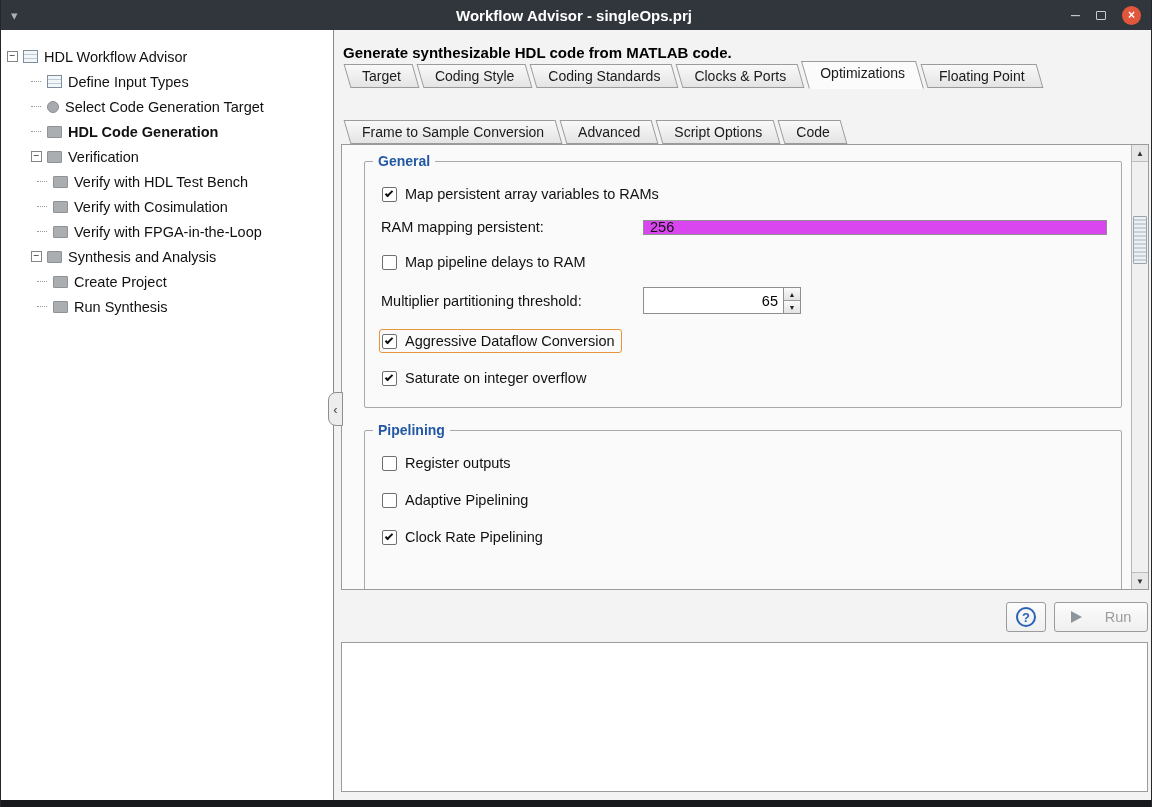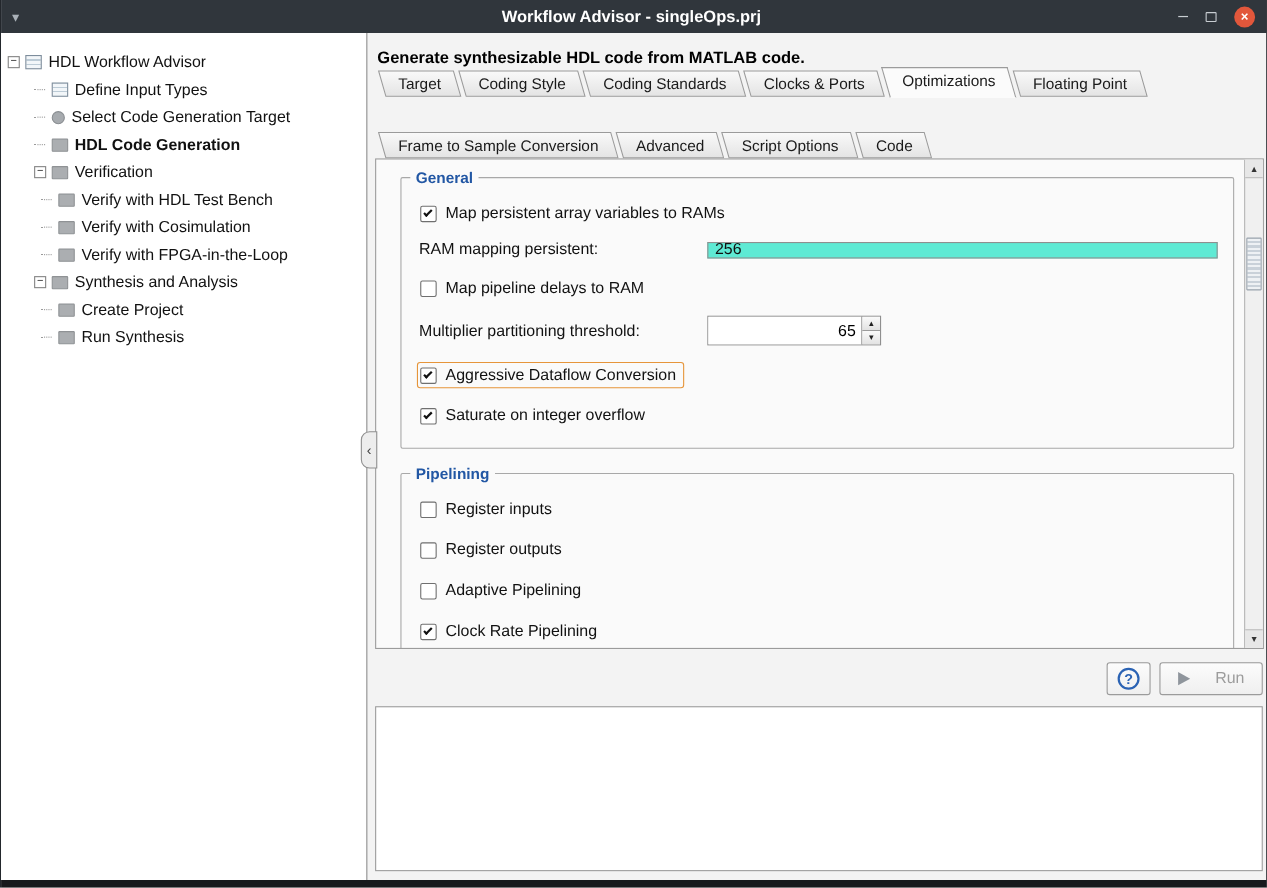--- a/index.html
+++ b/index.html
@@ -86,21 +86,21 @@
   .cbrow.focused { border-color:#e6953a; border-radius:3px; }
   .cb { width:15px; height:15px; flex:none; border:1px solid #6f6f6f; background:#fff;
         border-radius:2px; position:relative; }
   .cb .mark { display:none; position:absolute; left:2px; top:3px; width:8px; height:4px;
               border-left:2px solid #111; border-bottom:2px solid #111; transform:rotate(-45deg); }
   .cb.checked .mark { display:block; }
   .cblabel { font-size:14.5px; color:#111; }
 
   .fieldrow { display:flex; align-items:center; margin:2px 0 15px 2px; }
   .flabel { width:262px; flex:none; font-size:14.5px; color:#111; }
-  .ftext { flex:1; height:15px; border:1px solid #8f8f8f; background:#5eead4; padding:0 6px;
+  .ftext { flex:1; height:15px; border:1px solid #8f8f8f; background:#d946ef; padding:0 6px;
            font-family:"Liberation Sans",sans-serif; font-size:14.5px; color:#111; }
   .spinwrap { width:158px; height:27px; display:flex; border:1px solid #8f8f8f; background:#fff; }
   .spintext { flex:1; border:0; outline:none; text-align:right; padding:0 5px;
               font-family:"Liberation Sans",sans-serif; font-size:14.5px; min-width:0; }
   .spinbtns { width:17px; flex:none; display:flex; flex-direction:column;
               border-left:1px solid #8f8f8f; }
   .spinbtn { flex:1; display:flex; align-items:center; justify-content:center; font-size:7px;
              color:#222; background:linear-gradient(#fafafa,#e2e2e2); cursor:default; }
   .spinbtn.up { border-bottom:1px solid #9b9b9b; }
 
@@ -304,26 +304,20 @@
                     <i class="mark"></i>
                   </span>
                 <span class="cblabel">Saturate on integer overflow</span>
               </label>
             </div>
           </div>
 
           <div class="groupbox pipelining">
             <span class="gtitle">Pipelining</span>
 
-            <div class="cbwrap">
-              <label class="cbrow">
-                <span class="cb"></span>
-                <span class="cblabel">Register inputs</span>
-              </label>
-            </div>
 
             <div class="cbwrap">
               <label class="cbrow">
                 <span class="cb"></span>
                 <span class="cblabel">Register outputs</span>
               </label>
             </div>
 
             <div class="cbwrap">
               <label class="cbrow">

